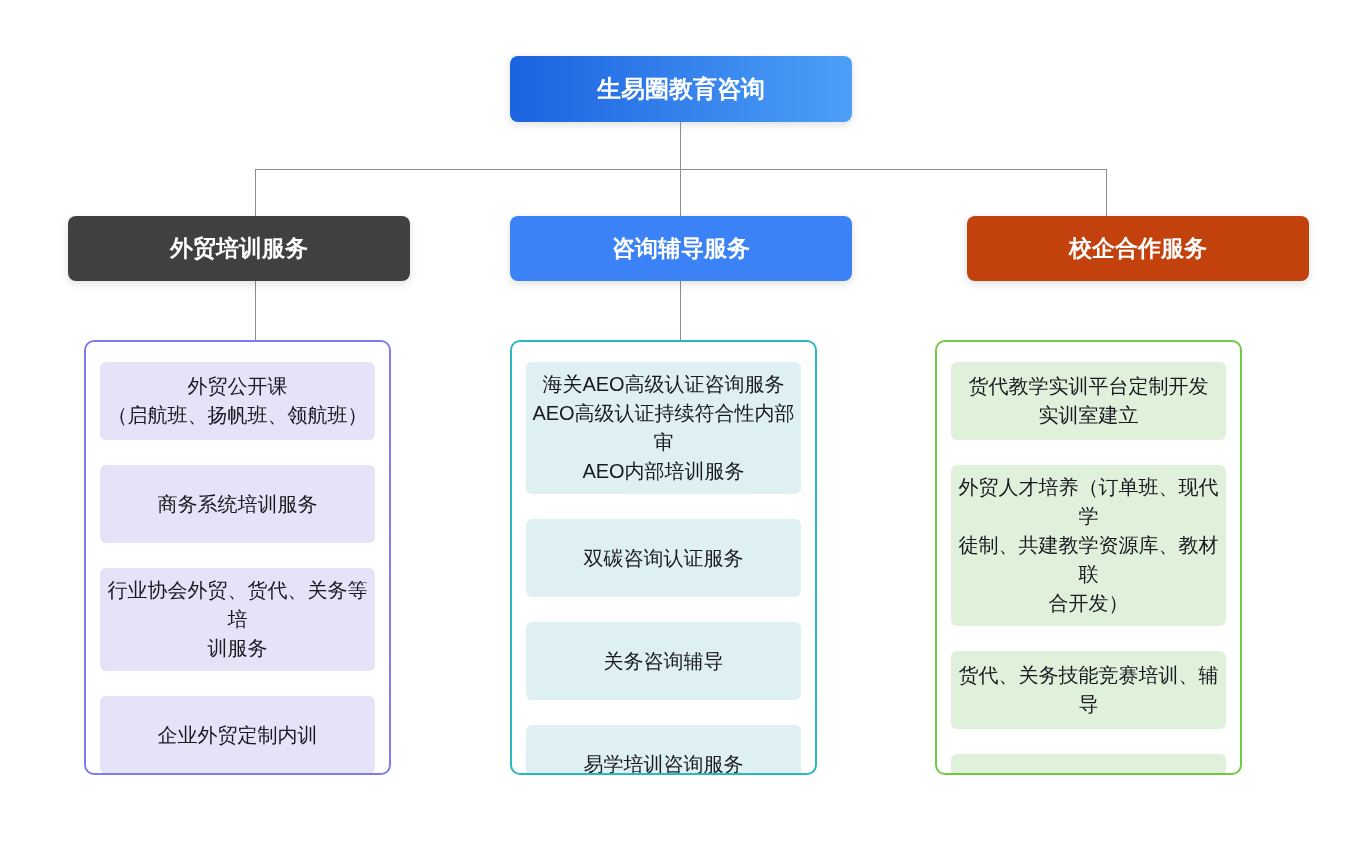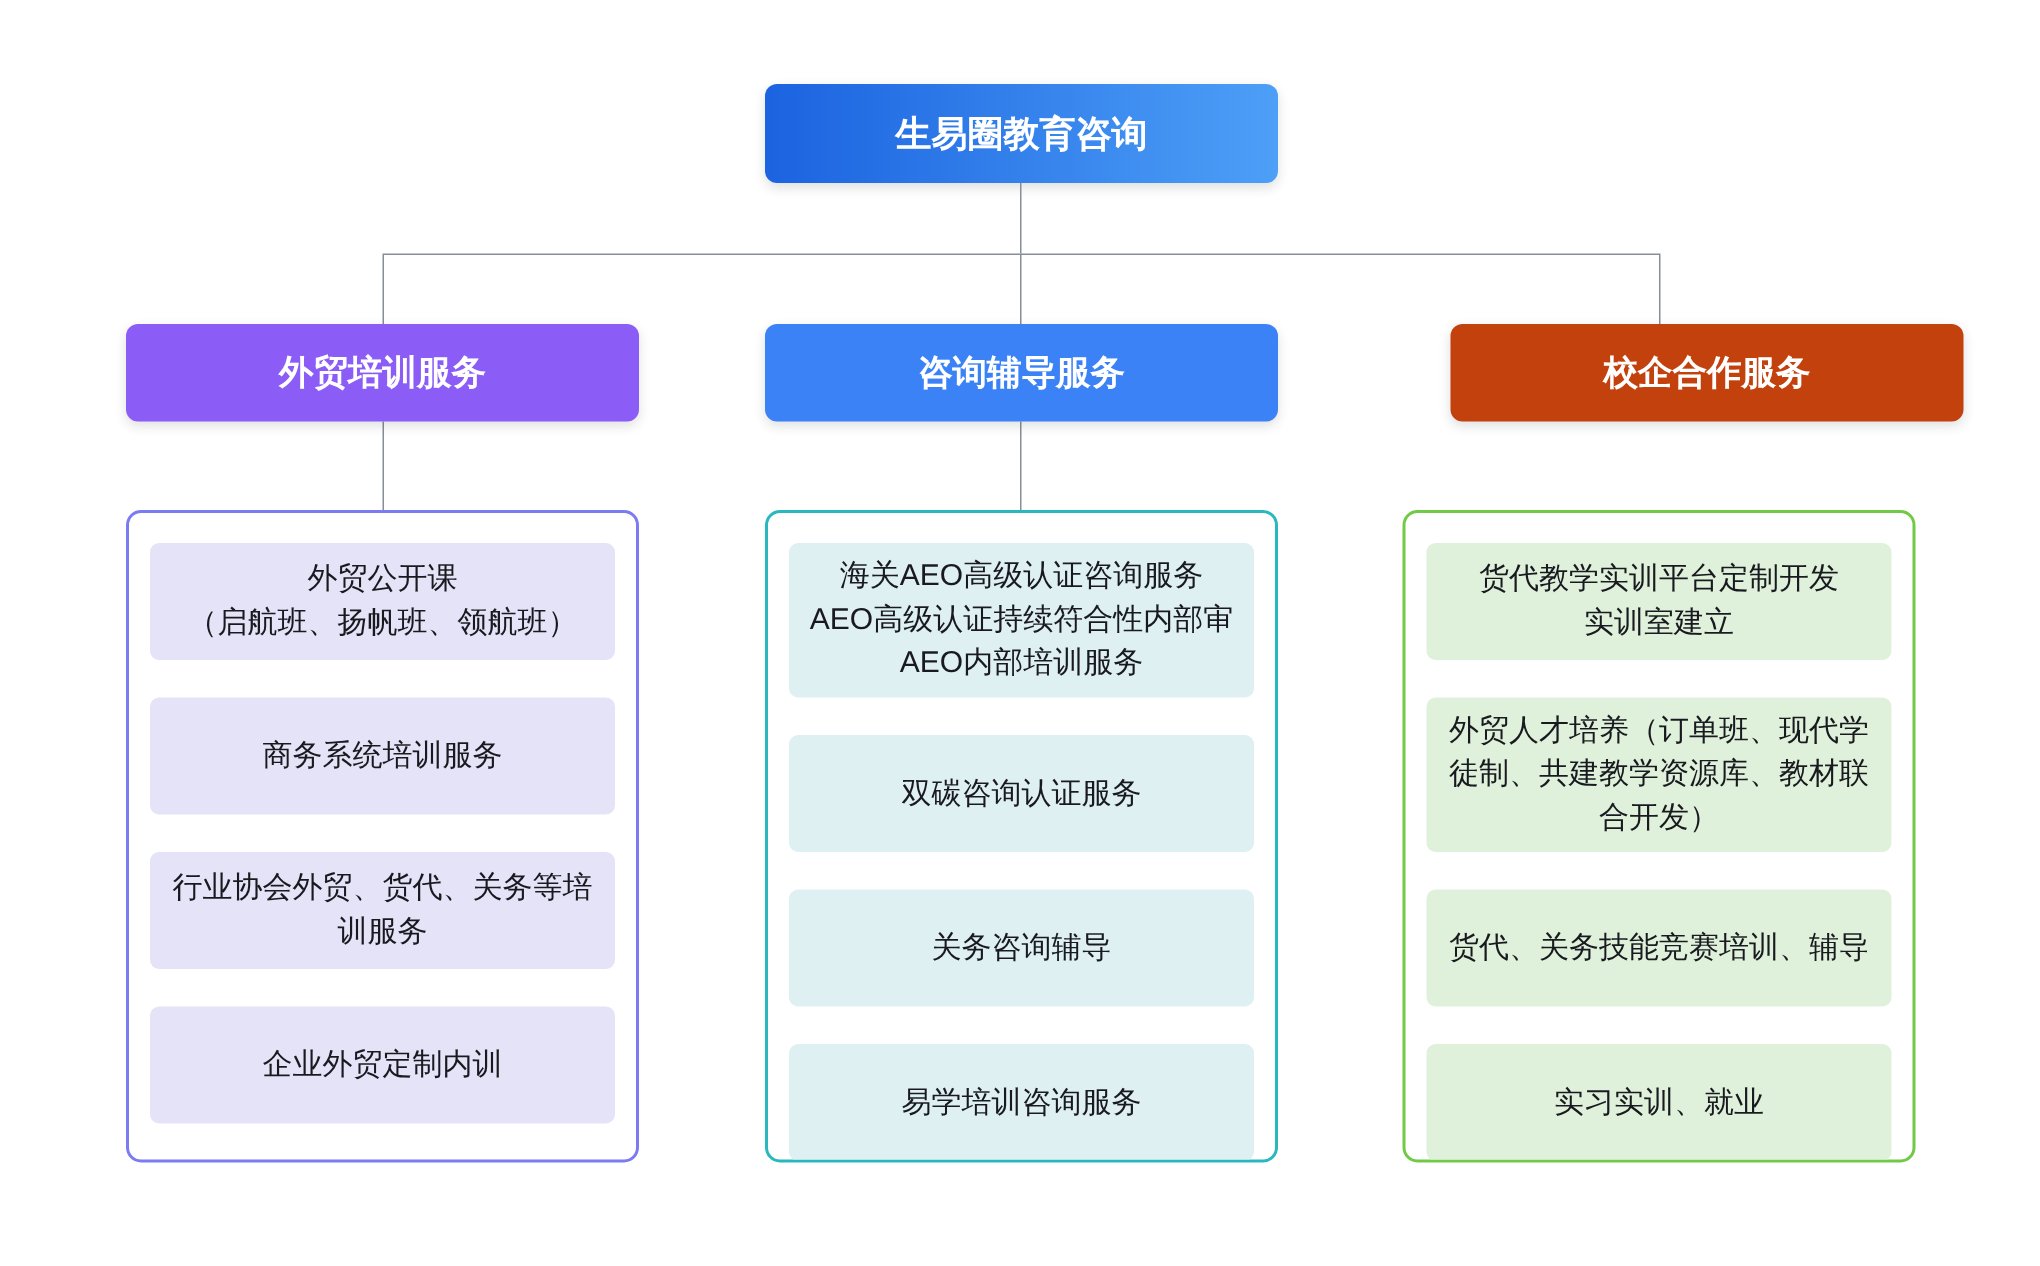--- a/index.html
+++ b/index.html
@@ -22,27 +22,27 @@
   }
   .root-box {
     left: 510px; top: 56px; width: 342px; height: 66px;
     font-size: 24px;
     background: linear-gradient(90deg, #1b63e0 0%, #4d9ff7 100%);
   }
   .branch-header {
     top: 216px; width: 342px; height: 65px;
     font-size: 23px;
   }
-  .b1 .branch-header, .branch-header.b1 { left: 84px;  background: #8b5cf6; }
+  .b1 .branch-header, .branch-header.b1 { left: 68px;  background: #404040; }
   .branch-header.b2 { left: 510px; background: #3b82f6; }
   .branch-header.b3 { left: 935px; background: #c2410c; margin-left: 32px; }
 
   .container {
     position: absolute;
-    top: 340px; width: 342px; height: 435px;
+    top: 340px; width: 307px; height: 435px;
     box-sizing: border-box;
     background: #ffffff;
     border-radius: 10px;
     padding: 20px 14px;
     display: flex; flex-direction: column; gap: 25px;
     overflow: hidden;
   }
   .container.b1 { left: 84px;  border: 2px solid #7c7bf1; }
   .container.b2 { left: 510px; border: 2px solid #28b8bd; }
   .container.b3 { left: 935px; border: 2px solid #71ca45; }

